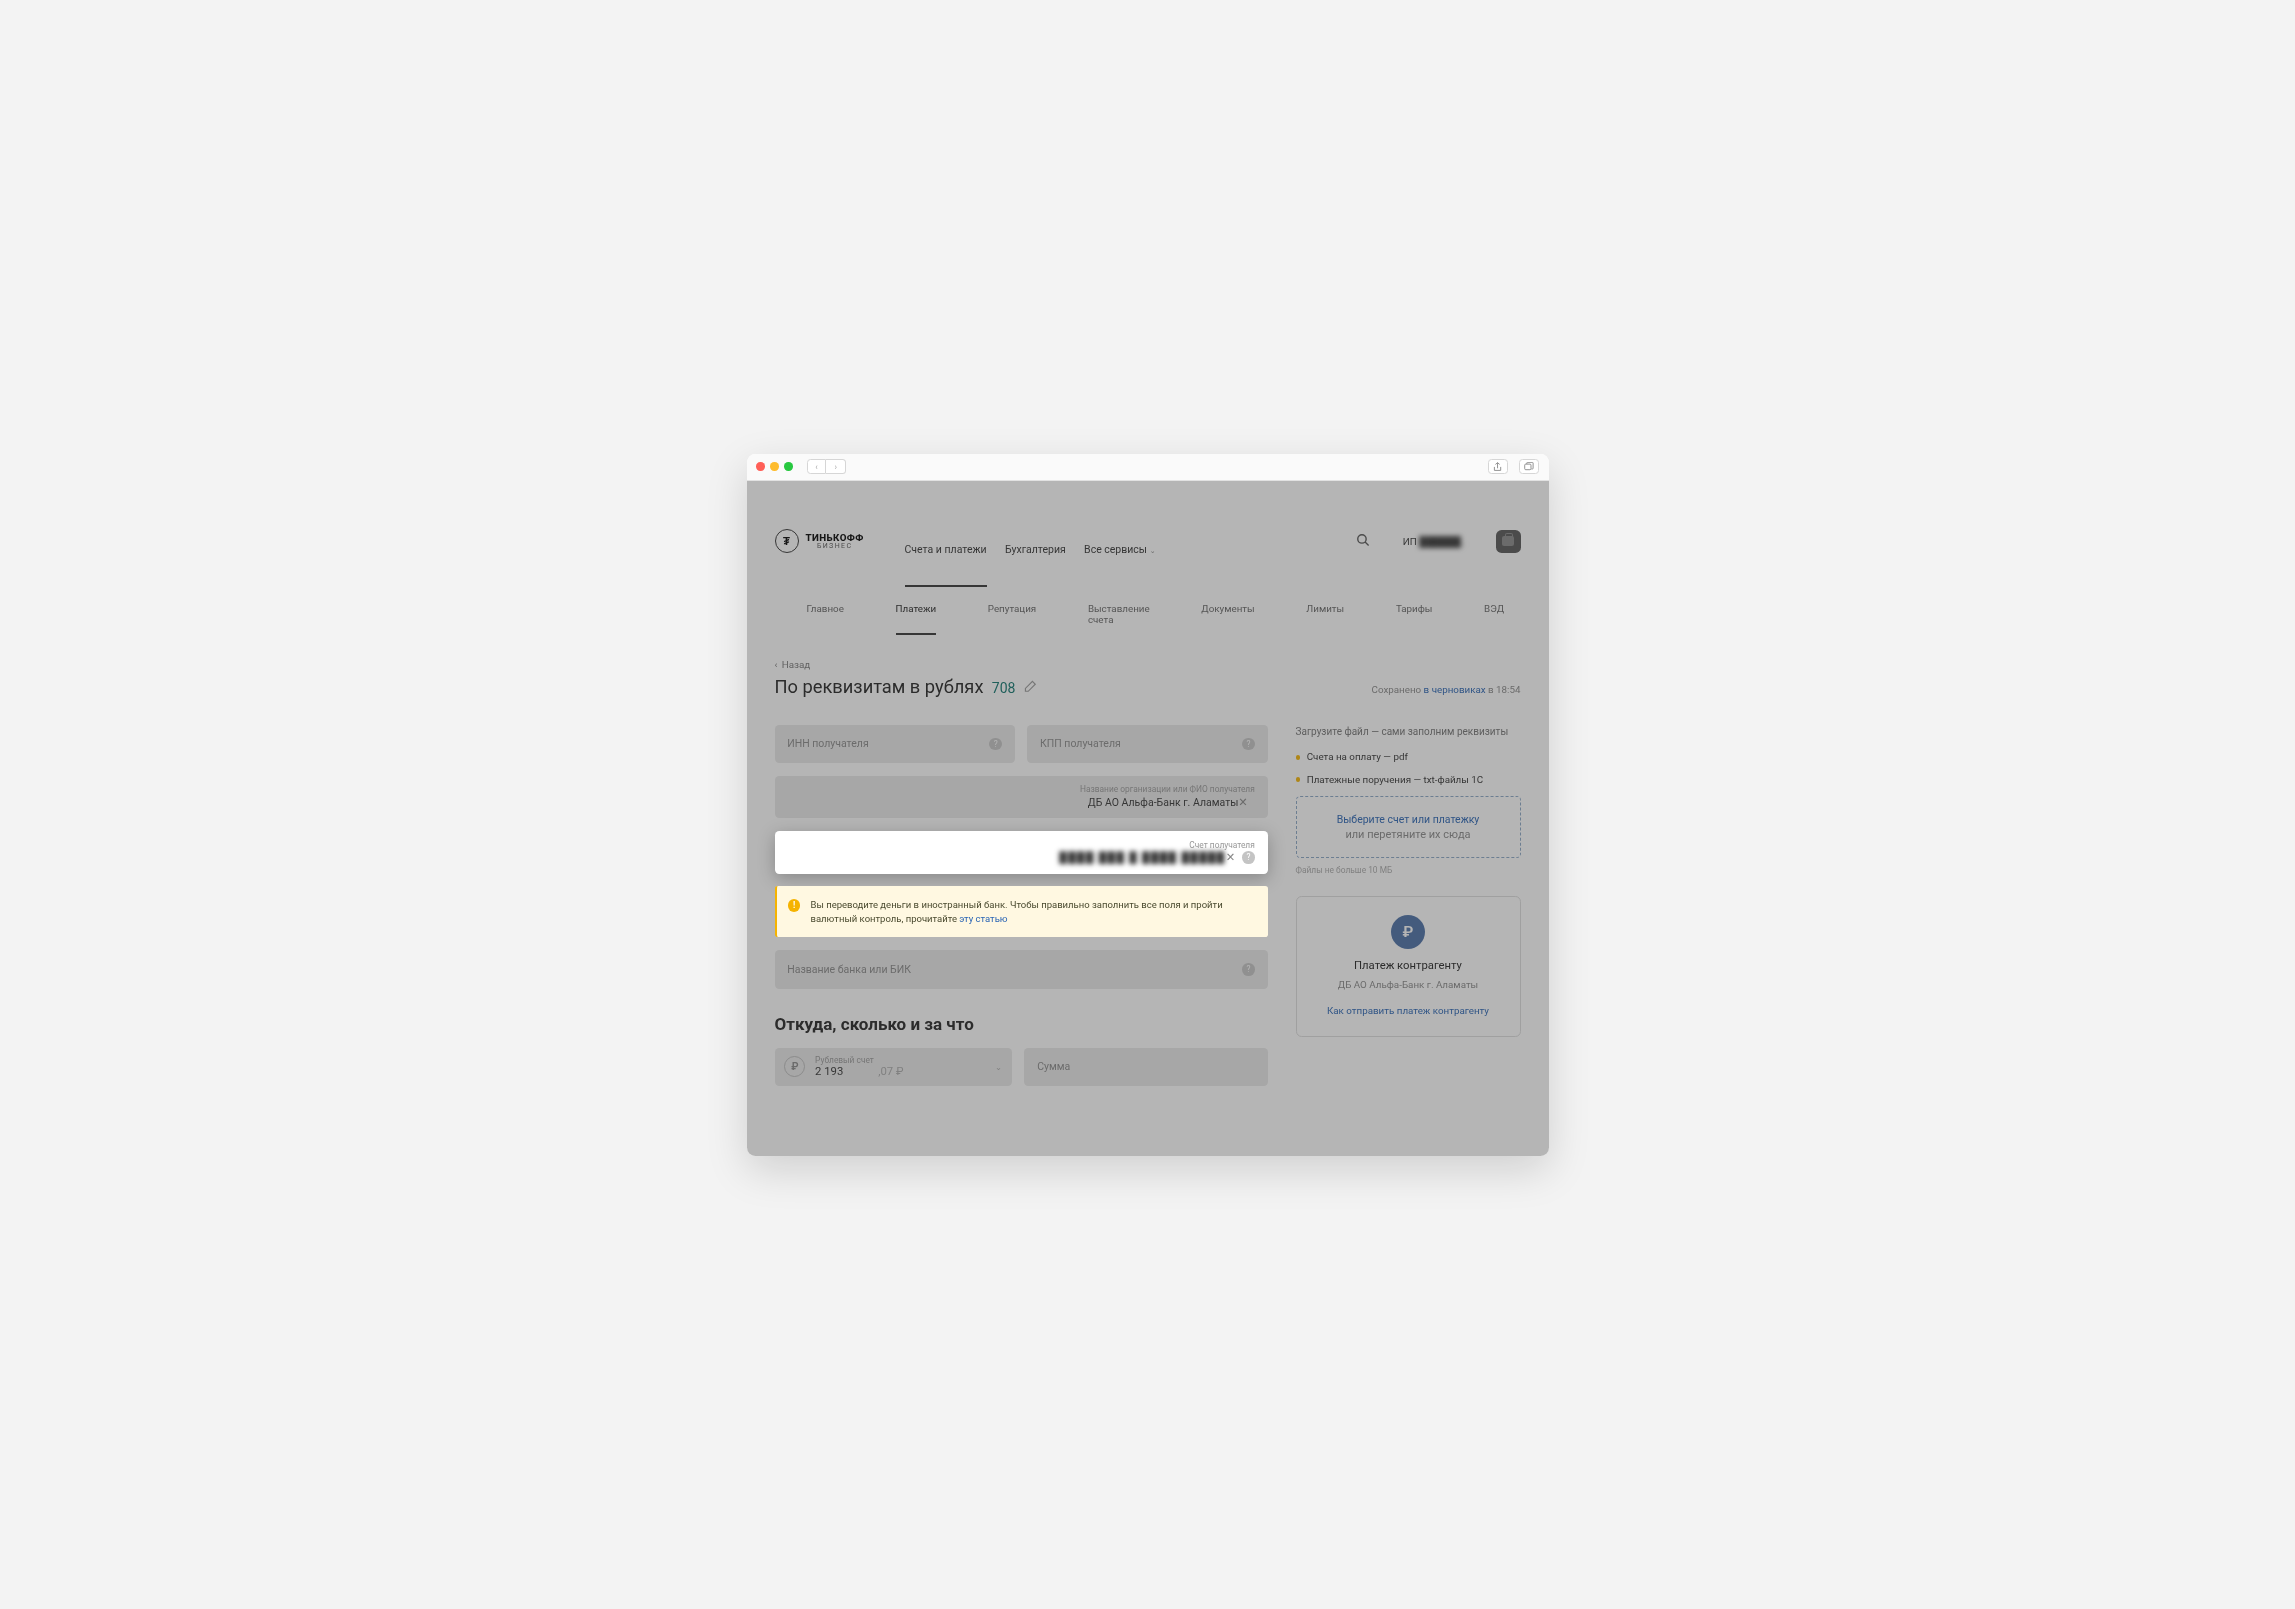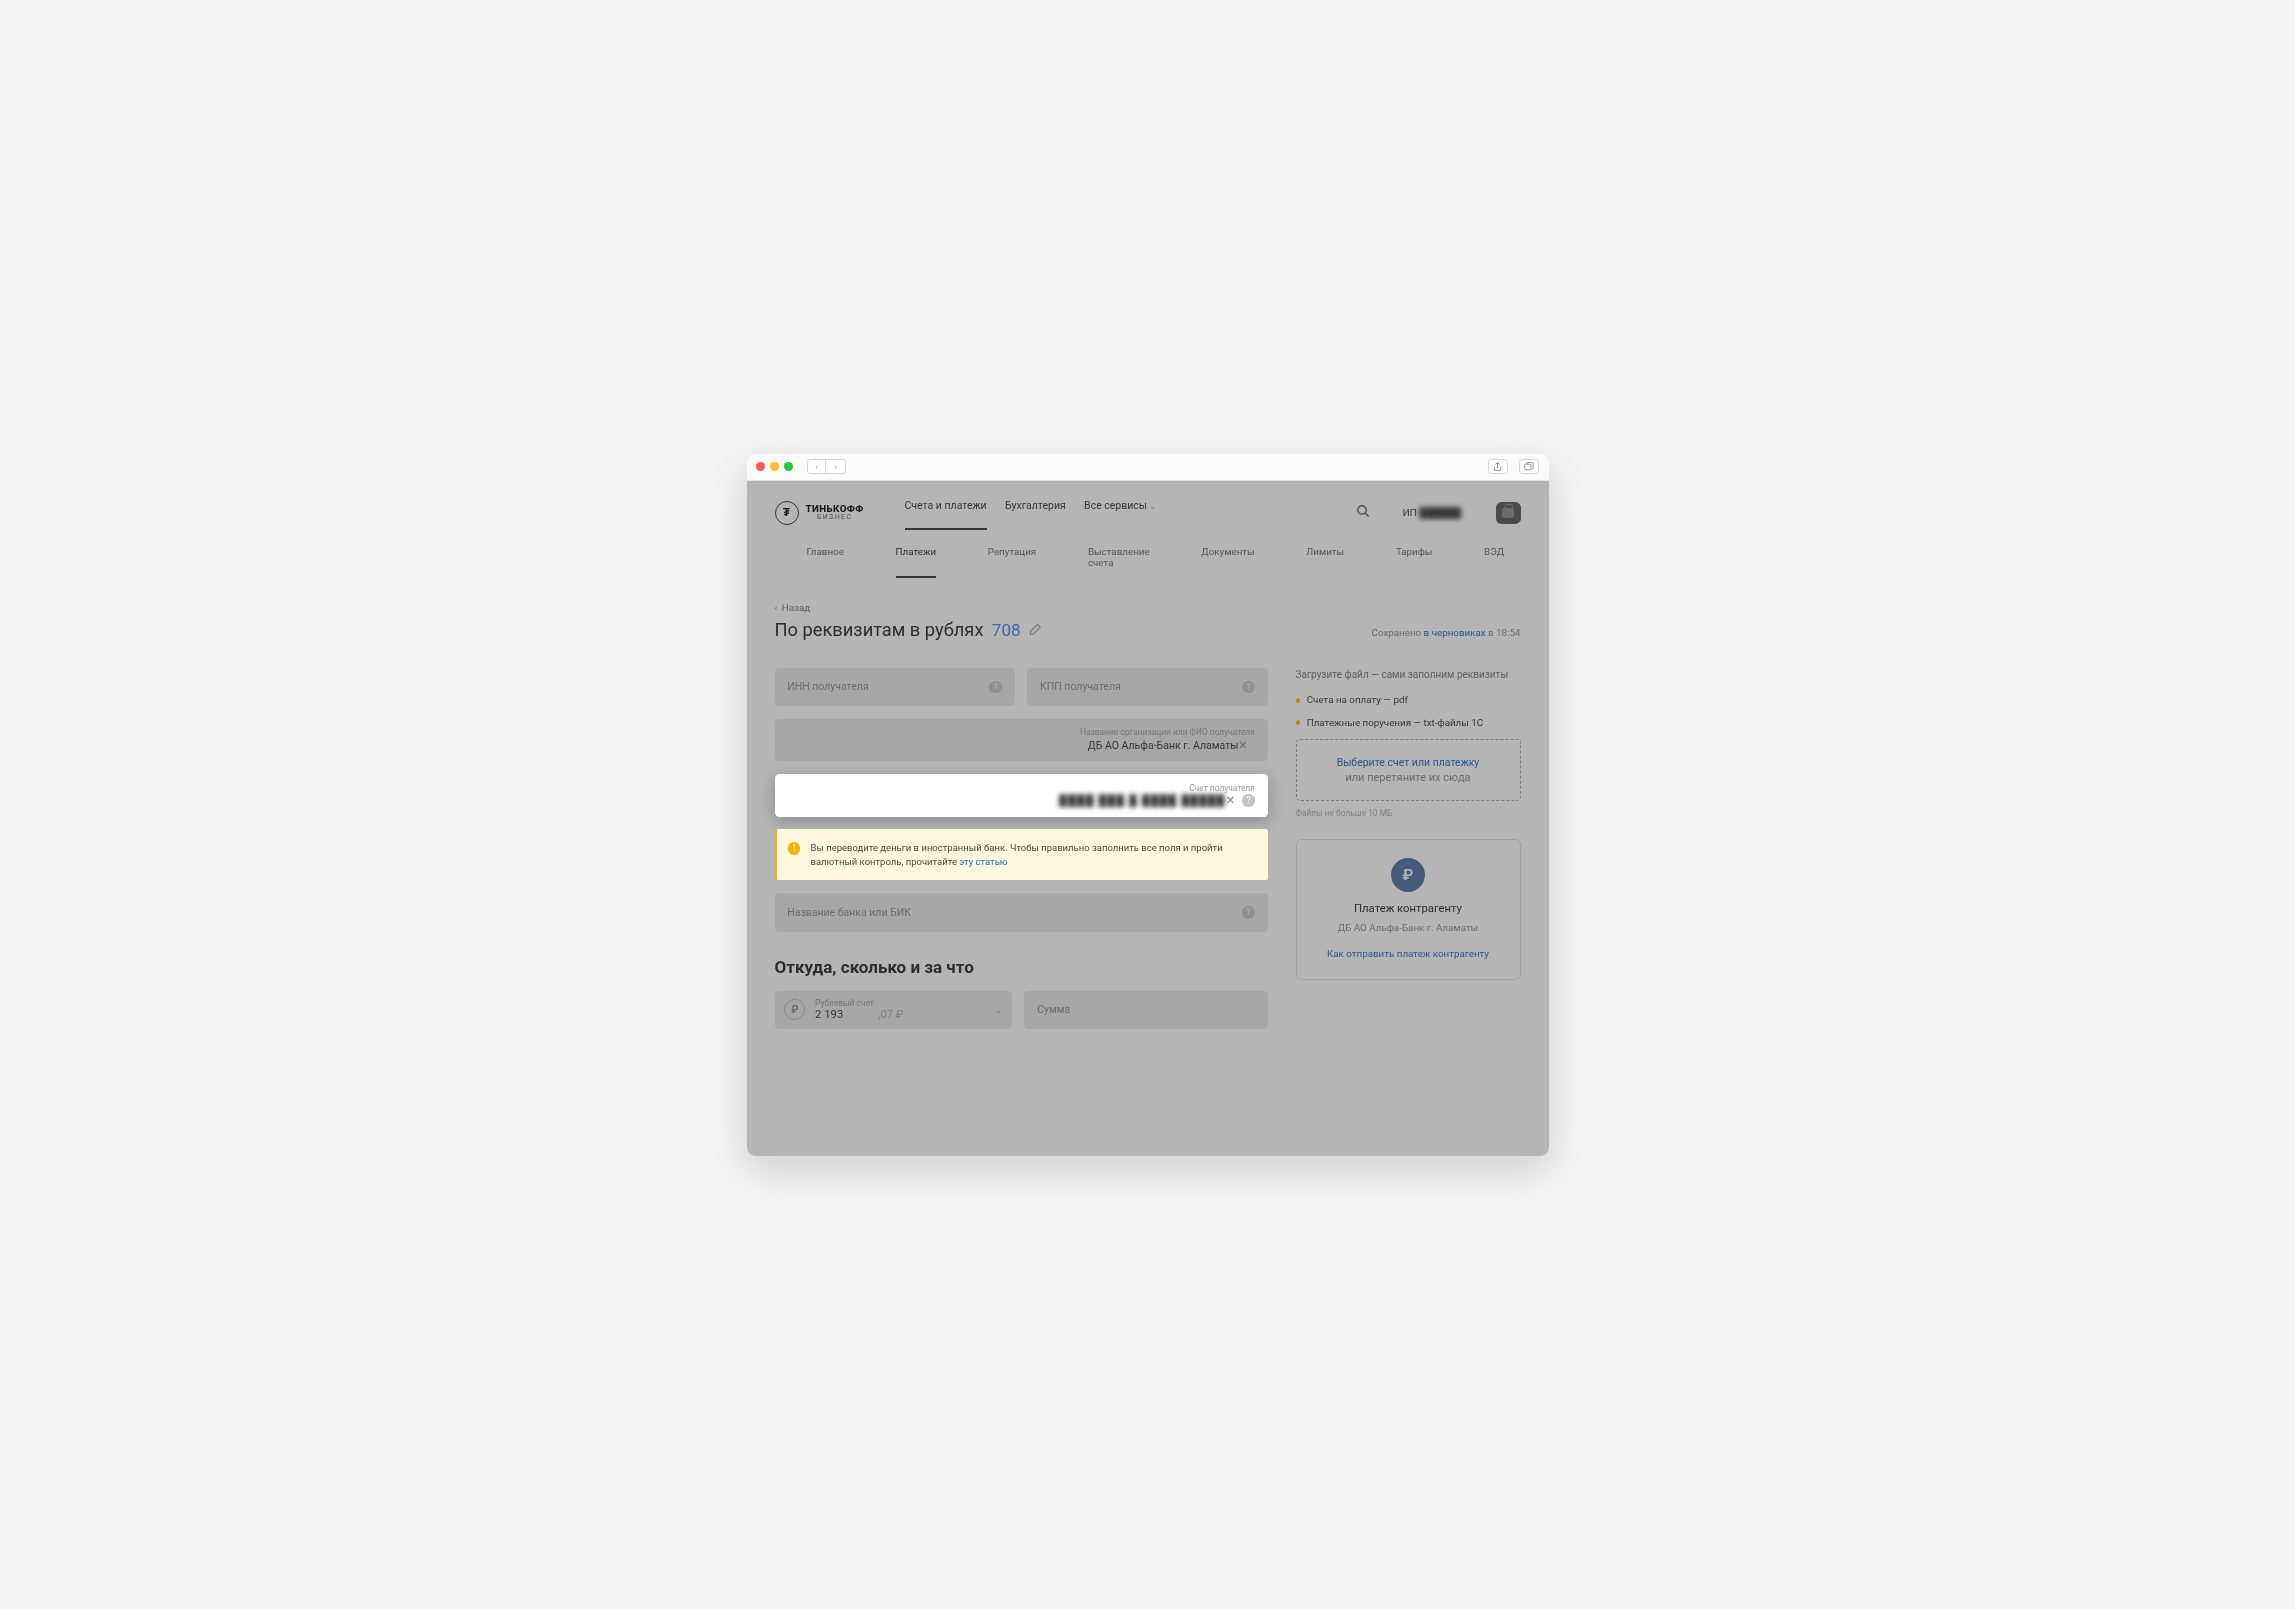--- a/index.html
+++ b/index.html
@@ -74,22 +74,23 @@
   .logo-box { display: flex; align-items: center; gap: 7px; }
   .logo-emblem {
     width: 24px; height: 24px; border: 1.4px solid #333; border-radius: 50%;
     display: flex; align-items: center; justify-content: center; font-size: 11.3px; font-weight: 700;
   }
   .logo-text { line-height: 1; text-align: center; }
   .logo-text .l1 { font-weight: 800; font-size: 9.8px; letter-spacing: 0.4px; }
   .logo-text .l2 { font-size: 7px; letter-spacing: 1.4px; color: #555; }
   .top-nav { display: flex; gap: 18.3px; margin-left: 21px; }
   .top-nav-item {
-    font-size: 10.5px; color: #333; padding-bottom: 15px;
+    font-size: 10.5px; color: #333; padding-bottom: 28px;
     position: relative;
+    margin-top: 44px;
   }
   .top-nav-item.active::after {
     content: ""; position: absolute; left: 0; right: 0; bottom: -2.8px;
     height: 2.1px; background: #333;
   }
   .top-nav-item .chev { font-size: 7px; margin-left: 2.8px; color: #888; }
   .header-spacer { flex: 1; }
   .search-icon-hdr { font-size: 14px; color: #555; }
   .company-name { font-size: 9.8px; color: #333; margin-left: 12.7px; }
   .company-name .blur { filter: blur(2.8px); }
@@ -122,21 +123,21 @@
   
   .back-link {
     display: flex; align-items: center; gap: 4.2px;
     color: #777; font-size: 9.8px; margin-top: 24px;
   }
   .page-title-row {
     display: flex; align-items: baseline; gap: 8.4px;
     margin-top: 5.6px;
   }
   .page-title { font-size: 18.3px; font-weight: 400; color: #222; }
-  .page-num { font-size: 17px; color: #3b82f6; }
+  .page-num { font-size: 14px; color: #0f766e; }
   .edit-ico { color: #999; font-size: 12.7px; }
   .saved-note { margin-left: auto; font-size: 9.8px; color: #888; }
   .saved-note a { color: #2a65b4; text-decoration: none; }
 
   
   .cols { display: flex; gap: 28px; margin-top: 28px; }
   .left-col { flex: 1; min-width: 0; }
   .right-col { width: 225px; }
 
   .field {

